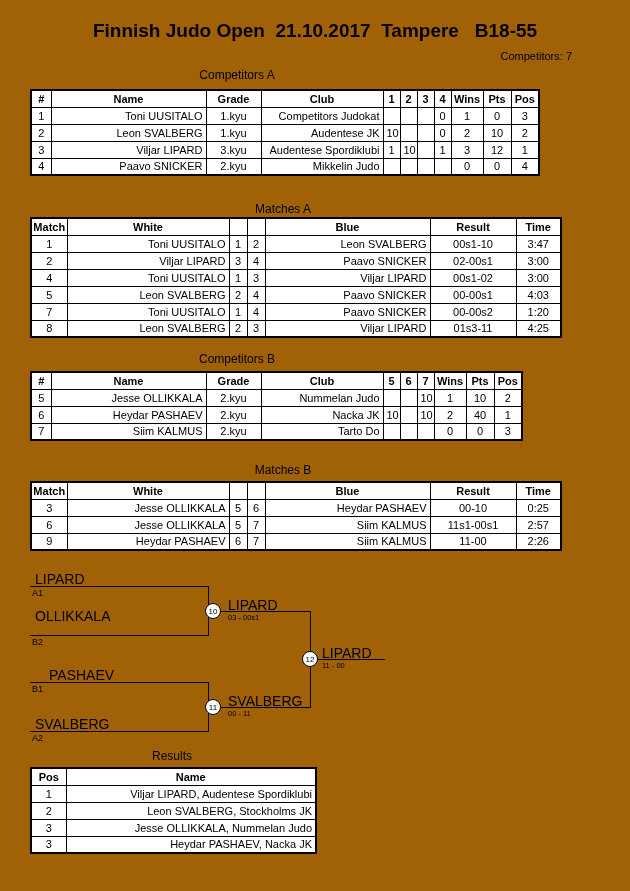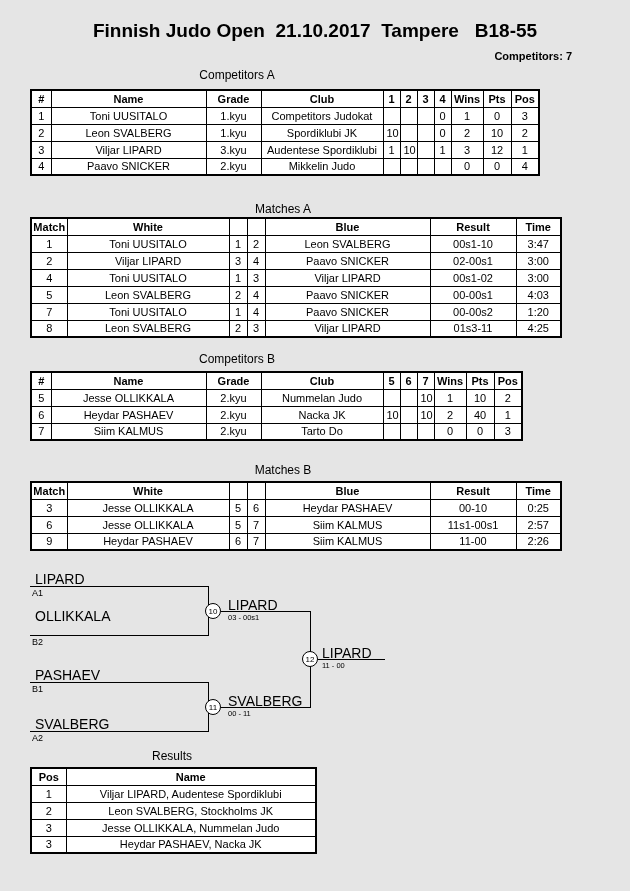--- a/index.html
+++ b/index.html
@@ -1,27 +1,27 @@
 <!DOCTYPE html>
 <html><head>
 <meta charset="utf-8">
 <style>
   * { margin:0; padding:0; box-sizing:border-box; }
   html,body { background:#fff; }
   body { font-family:"Liberation Sans", sans-serif; color:#000; }
-  .page { position:relative; width:630px; height:891px; background:#e5e5e5; margin:0 auto; overflow:hidden; }
+  .page { position:relative; width:630px; height:891px; background:#a16207; margin:0 auto; overflow:hidden; }
   .title { position:absolute; top:20px; left:0; width:100%; text-align:center;
            font-size:19px; font-weight:bold; white-space:pre; }
-  .count { position:absolute; top:50px; right:58px; font-size:11px; font-weight:bold; }
+  .count { position:absolute; top:50px; right:58px; font-size:11px; font-weight:normal; }
   .section-title { position:absolute; transform:translateX(-50%); font-size:12px; font-weight:normal; white-space:nowrap; }
   table.grid { position:absolute; border-collapse:collapse; table-layout:fixed; background:#fff; border:2px solid #000; }
   table.grid th, table.grid td { border:1px solid #000; font-size:11px; height:17px;
            padding:0 3px; overflow:hidden; white-space:nowrap; }
   table.grid th { font-weight:bold; text-align:center; padding:0 1px; }
-  td.l { text-align:center; }
+  td.l { text-align:right; }
   td.c { text-align:center; }
   .bracket { position:absolute; left:30px; top:570px; width:370px; height:180px; }
   .bk-name   { position:absolute; font-size:14px; white-space:nowrap; }
   .bk-seed   { position:absolute; font-size:9px;  white-space:nowrap; }
   .bk-line   { position:absolute; height:1px; background:#000; }
   .bk-vline  { position:absolute; width:1px;  background:#000; }
   .bk-node   { position:absolute; width:16px; height:16px; border:1px solid #000; border-radius:50%;
                background:#fff; font-size:8px; display:flex; align-items:center; justify-content:center; z-index:2; }
   .bk-result { position:absolute; font-size:7.5px; white-space:nowrap; }
 </style>
@@ -74,21 +74,21 @@
         <td class="c"></td>
         <td class="c">0</td>
         <td class="c">1</td>
         <td class="c">0</td>
         <td class="c">3</td>
       </tr>
       <tr>
         <td class="c">2</td>
         <td class="l">Leon SVALBERG</td>
         <td class="c">1.kyu</td>
-        <td class="l">Spordiklubi JK</td>
+        <td class="l">Audentese JK</td>
         <td class="c">10</td>
         <td class="c"></td>
         <td class="c"></td>
         <td class="c">0</td>
         <td class="c">2</td>
         <td class="c">10</td>
         <td class="c">2</td>
       </tr>
       <tr>
         <td class="c">3</td>
@@ -328,21 +328,21 @@
     <div class="bk-name" style="left:5px; top:38px;">OLLIKKALA</div>
     <div class="bk-line" style="left:0; top:65px; width:178px;"></div>
     <div class="bk-seed" style="left:2px; top:67px;">B2</div>
 
     <div class="bk-vline" style="left:178px; top:16px; height:50px;"></div>
     <div class="bk-node" style="left:175px; top:33px;">10</div>
     <div class="bk-line" style="left:191px; top:41px; width:89px;"></div>
     <div class="bk-name" style="left:198px; top:27px;">LIPARD</div>
     <div class="bk-result" style="left:198px; top:43px;">03 - 00s1</div>
 
-    <div class="bk-name" style="left:5px; top:97px;">PASHAEV</div>
+    <div class="bk-name" style="left:19px; top:97px;">PASHAEV</div>
     <div class="bk-line" style="left:0; top:112px; width:178px;"></div>
     <div class="bk-seed" style="left:2px; top:114px;">B1</div>
 
     <div class="bk-name" style="left:5px; top:146px;">SVALBERG</div>
     <div class="bk-line" style="left:0; top:161px; width:178px;"></div>
     <div class="bk-seed" style="left:2px; top:163px;">A2</div>
 
     <div class="bk-vline" style="left:178px; top:112px; height:50px;"></div>
     <div class="bk-node" style="left:175px; top:129px;">11</div>
     <div class="bk-line" style="left:191px; top:137px; width:89px;"></div>

